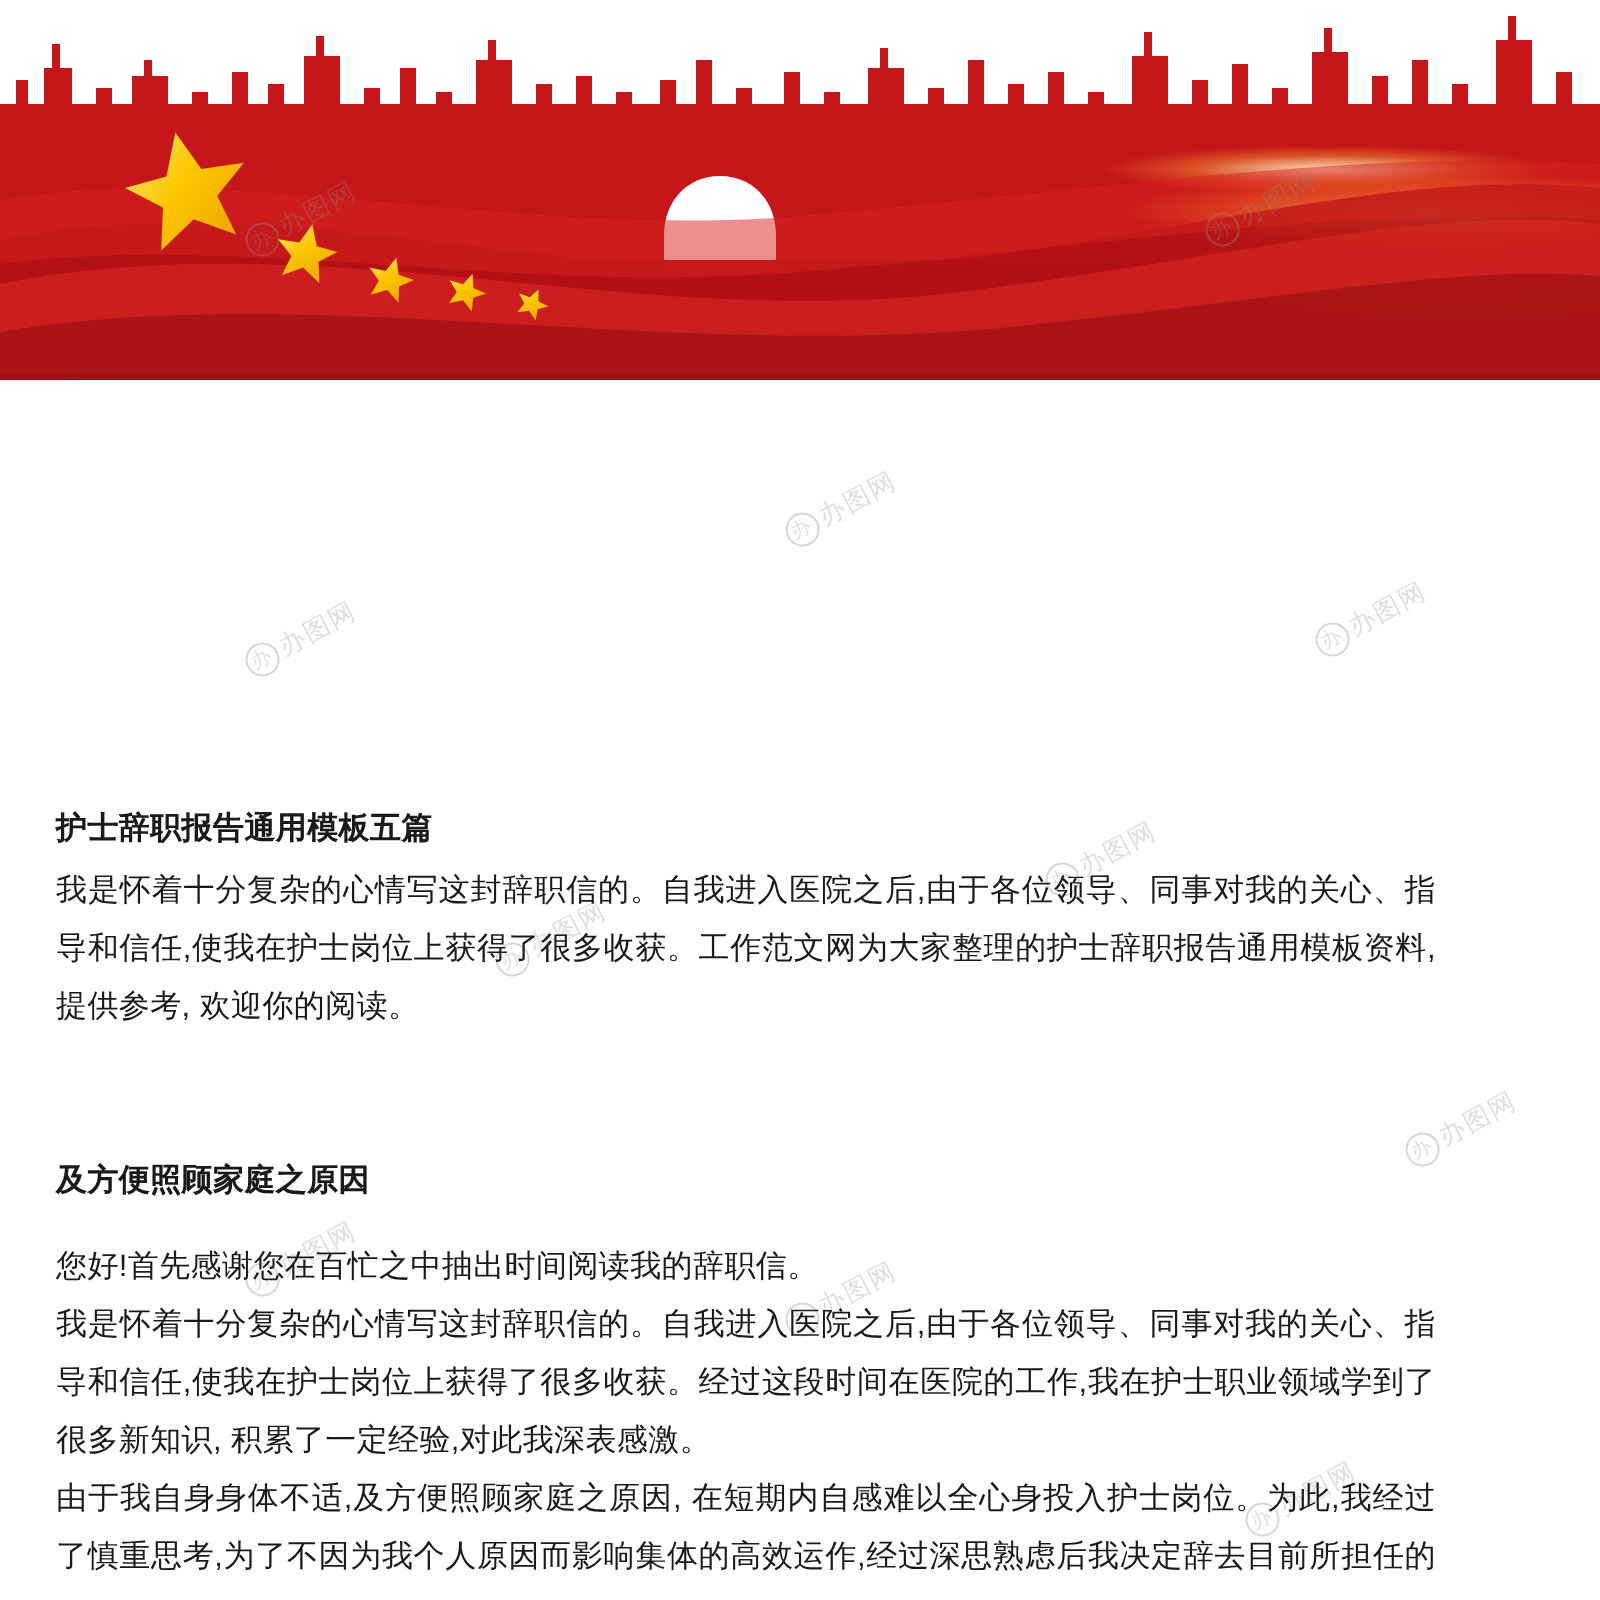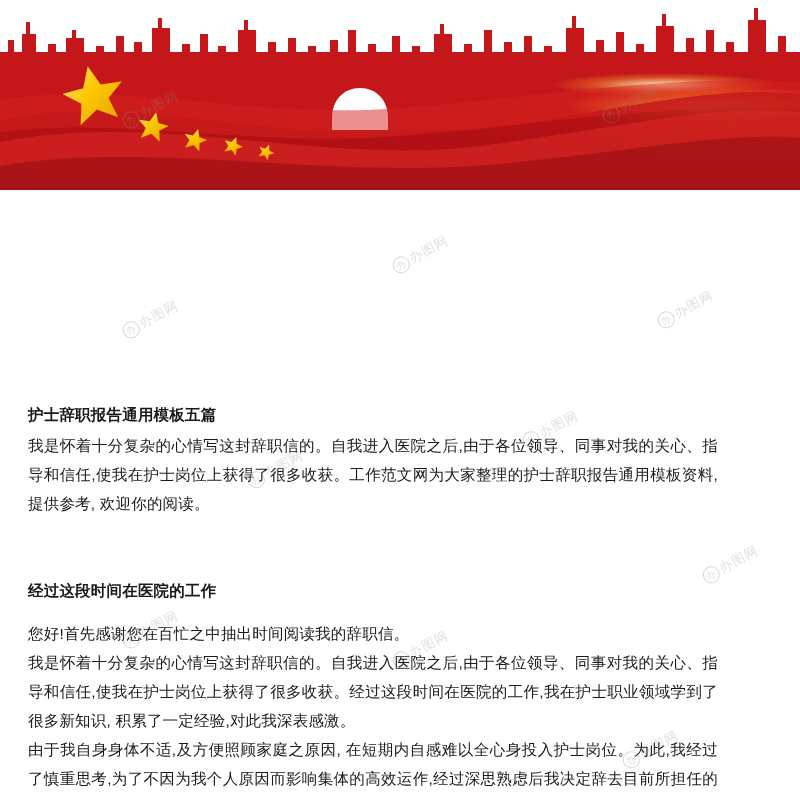--- a/index.html
+++ b/index.html
@@ -210,21 +210,21 @@
     <div class="wm" style="left: 390px; top: 640px;"><span class="wm-circle">办</span><span>办图网</span></div>
     <div class="wm" style="left: 620px; top: 740px;"><span class="wm-circle">办</span><span>办图网</span></div>
   </div>
 
 <div class="doc">
   <p class="heading">护士辞职报告通用模板五篇</p>
   <p>我是怀着十分复杂的心情写这封辞职信的。自我进入医院之后,由于各位领导、同事对我的关心、指导和信任,使我在护士岗位上获得了很多收获。工作范文网为大家整理的护士辞职报告通用模板资料,  提供参考,  欢迎你的阅读。</p>
 
   <div class="spacer-lg"></div>
 
-  <p class="heading">经过这段时间在医院的工作</p>
+  <p class="heading">及方便照顾家庭之原因</p>
   <div class="spacer-sm"></div>
   <div class="spacer-sm"></div>
   <p>您好!首先感谢您在百忙之中抽出时间阅读我的辞职信。</p>
   <p>我是怀着十分复杂的心情写这封辞职信的。自我进入医院之后,由于各位领导、同事对我的关心、指导和信任,使我在护士岗位上获得了很多收获。经过这段时间在医院的工作,我在护士职业领域学到了很多新知识,  积累了一定经验,对此我深表感激。</p>
   <p>由于我自身身体不适,及方便照顾家庭之原因,  在短期内自感难以全心身投入护士岗位。为此,我经过了慎重思考,为了不因为我个人原因而影响集体的高效运作,经过深思熟虑后我决定辞去目前所担任的职务和工作,我知道这个过程会给集体带来一定程度的不便,对此我深</p>
 </div>
 
 <div class="fade-bottom"></div>
 
 </body></html>

